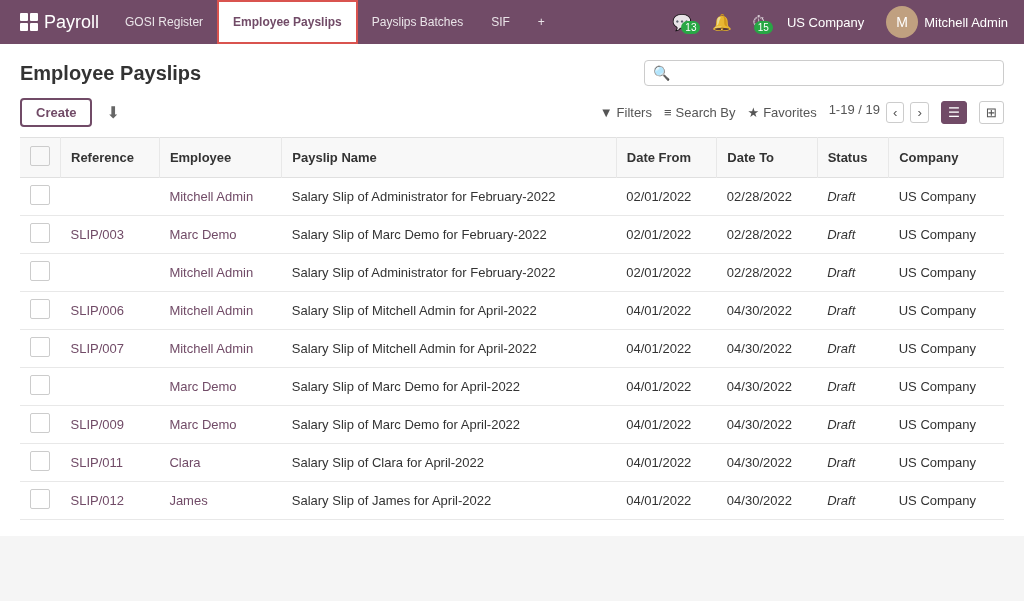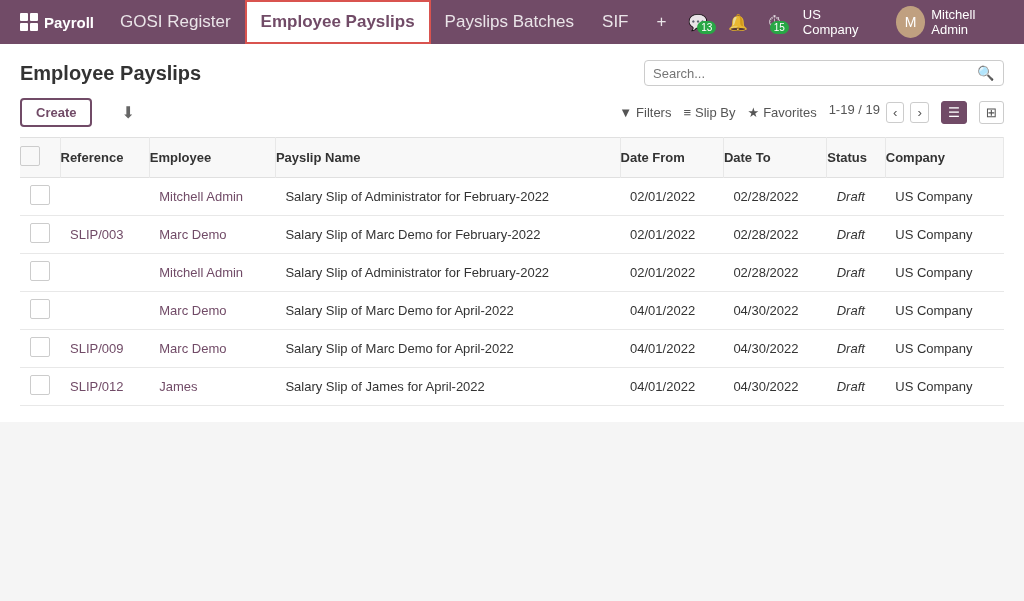--- a/index.html
+++ b/index.html
@@ -27,38 +27,38 @@
       grid-template-columns: 1fr 1fr;
       gap: 2px;
       width: 18px;
       height: 18px;
     }
     .topbar-logo-icon span {
       background: white;
       border-radius: 1px;
     }
     .topbar-logo-text {
-      font-size: 15px;
-      font-weight: 700;
+      font-size: 18px;
+      font-weight: 400;
       color: white;
     }
     .topbar-nav {
       display: flex;
       align-items: center;
       height: 100%;
       flex: 1;
     }
     .topbar-nav-item {
       padding: 16px 14px;
       height: 100%;
       display: flex;
       align-items: center;
       color: rgba(255,255,255,0.85);
       cursor: pointer;
-      font-size: 17px;
+      font-size: 12px;
       white-space: nowrap;
     }
     .topbar-nav-item.active {
       background: white;
       color: #714B67;
       font-weight: 600;
       border: 2px solid #d9534f;
     }
     .topbar-right {
       display: flex;
@@ -147,21 +147,21 @@
       font-size: 13px;
       color: #555;
     }
     .search-icon { color: #888; font-size: 14px; }
 
     
     .toolbar {
       display: flex;
       align-items: center;
       margin-bottom: 10px;
-      gap: 23px;
+      gap: 8px;
     }
     .btn-create {
       background: white;
       color: #714B67;
       border: 2px solid #714B67;
       padding: 5px 14px;
       border-radius: 4px;
       font-size: 13px;
       font-weight: 600;
       cursor: pointer;
@@ -222,21 +222,21 @@
       width: 100%;
       border-collapse: collapse;
       font-size: 13px;
     }
     .data-table thead {
       background: #f8f8f8;
       border-top: 1px solid #e0e0e0;
       border-bottom: 1px solid #e0e0e0;
     }
     .data-table th {
-      padding: 8px 0;
+      padding: 8px 10px;
       text-align: left;
       font-weight: 600;
       color: #333;
       white-space: nowrap;
       border-right: 1px solid #e8e8e8;
     }
     .data-table th:first-child { width: 28px; }
     .data-table td {
       padding: 7px 10px;
       border-bottom: 1px solid #e8e8e8;
@@ -305,37 +305,36 @@
       <span>Mitchell Admin</span>
     </div>
   </div>
 </div>
 
 <div class="page-content">
 
   <div class="page-header">
     <h1 class="page-title">Employee Payslips</h1>
     <div class="search-box">
-      <input type="text" placeholder="Search..." style="">
       <span class="search-icon">🔍</span>
     </div>
   </div>
 
   <div class="toolbar">
     <button class="btn-create">Create</button>
     <button class="btn-icon">⬇</button>
 
     <div class="toolbar-right">
       <div class="filter-btn">
         <span>▼</span>
         <span>Filters</span>
       </div>
       <div class="filter-btn">
         <span>≡</span>
-        <span>Slip By</span>
+        <span>Search By</span>
       </div>
       <div class="filter-btn">
         <span>★</span>
         <span>Favorites</span>
       </div>
       <div class="pagination">
         <span>1-19 / 19</span>
         <button class="pagination-arrow">‹</button>
         <button class="pagination-arrow">›</button>
       </div>
@@ -394,35 +393,71 @@
     <td>Salary Slip of Administrator for February-2022</td>
     <td>02/01/2022</td>
     <td>02/28/2022</td>
     <td class="status-draft">Draft</td>
     <td>US Company</td>
   </tr>
           <tr>
     <td>
       <span class="checkbox-cell"></span>
     </td>
+    <td class="link-cell">SLIP/006</td>
+    <td class="link-cell">Mitchell Admin</td>
+    <td>Salary Slip of Mitchell Admin for April-2022</td>
+    <td>04/01/2022</td>
+    <td>04/30/2022</td>
+    <td class="status-draft">Draft</td>
+    <td>US Company</td>
+  </tr>
+          <tr>
+    <td>
+      <span class="checkbox-cell"></span>
+    </td>
+    <td class="link-cell">SLIP/007</td>
+    <td class="link-cell">Mitchell Admin</td>
+    <td>Salary Slip of Mitchell Admin for April-2022</td>
+    <td>04/01/2022</td>
+    <td>04/30/2022</td>
+    <td class="status-draft">Draft</td>
+    <td>US Company</td>
+  </tr>
+          <tr>
+    <td>
+      <span class="checkbox-cell"></span>
+    </td>
     <td class="link-cell"></td>
     <td class="link-cell">Marc Demo</td>
     <td>Salary Slip of Marc Demo for April-2022</td>
     <td>04/01/2022</td>
     <td>04/30/2022</td>
     <td class="status-draft">Draft</td>
     <td>US Company</td>
   </tr>
           <tr>
     <td>
       <span class="checkbox-cell"></span>
     </td>
     <td class="link-cell">SLIP/009</td>
     <td class="link-cell">Marc Demo</td>
     <td>Salary Slip of Marc Demo for April-2022</td>
+    <td>04/01/2022</td>
+    <td>04/30/2022</td>
+    <td class="status-draft">Draft</td>
+    <td>US Company</td>
+  </tr>
+          <tr>
+    <td>
+      <span class="checkbox-cell"></span>
+    </td>
+    <td class="link-cell">SLIP/011</td>
+    <td class="link-cell">Clara</td>
+    <td>Salary Slip of Clara for April-2022</td>
     <td>04/01/2022</td>
     <td>04/30/2022</td>
     <td class="status-draft">Draft</td>
     <td>US Company</td>
   </tr>
           <tr>
     <td>
       <span class="checkbox-cell"></span>
     </td>
     <td class="link-cell">SLIP/012</td>

